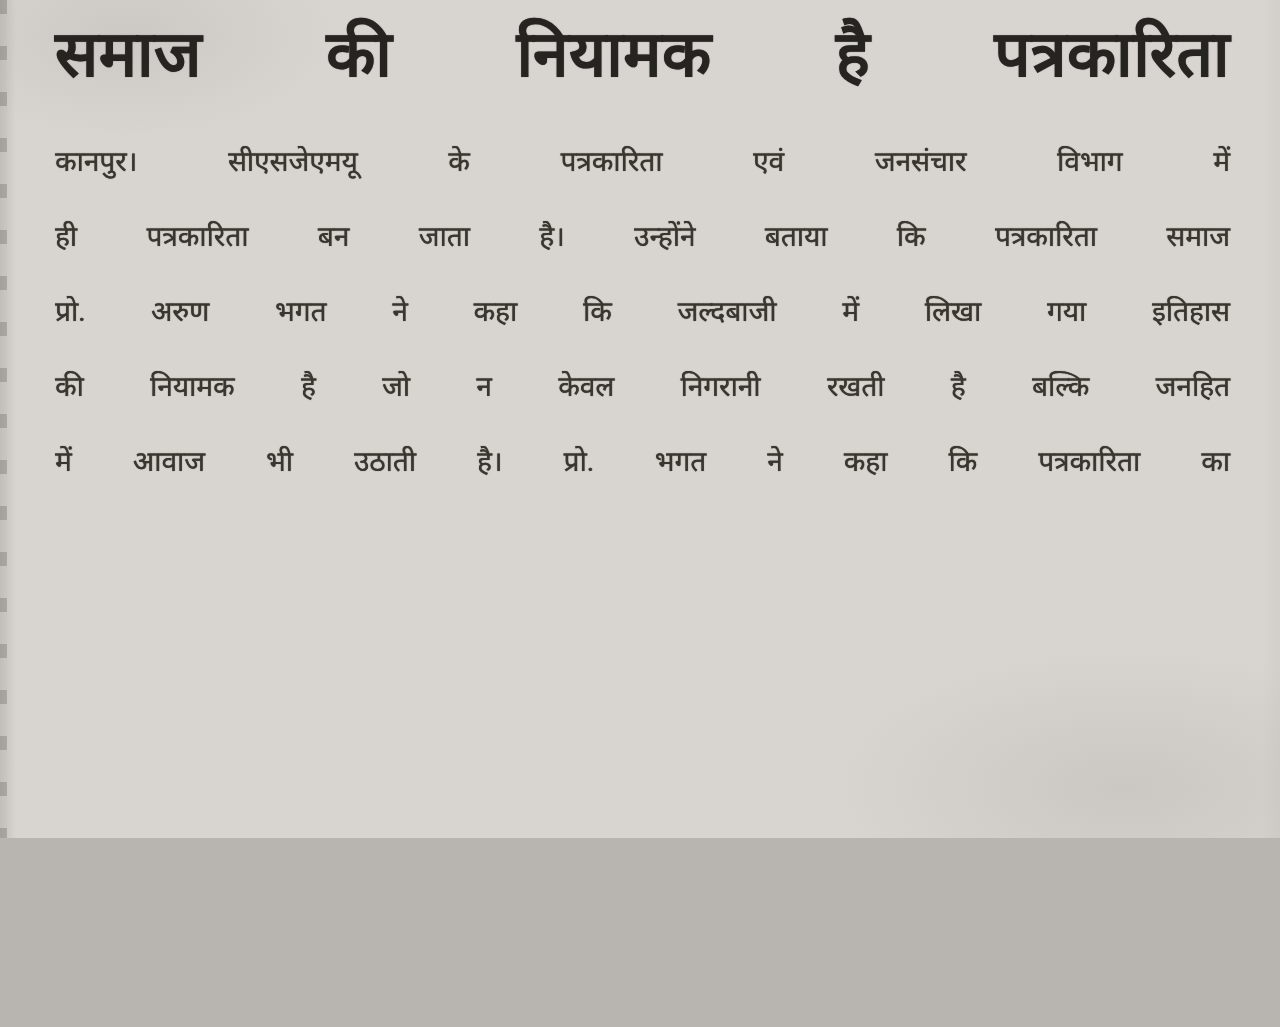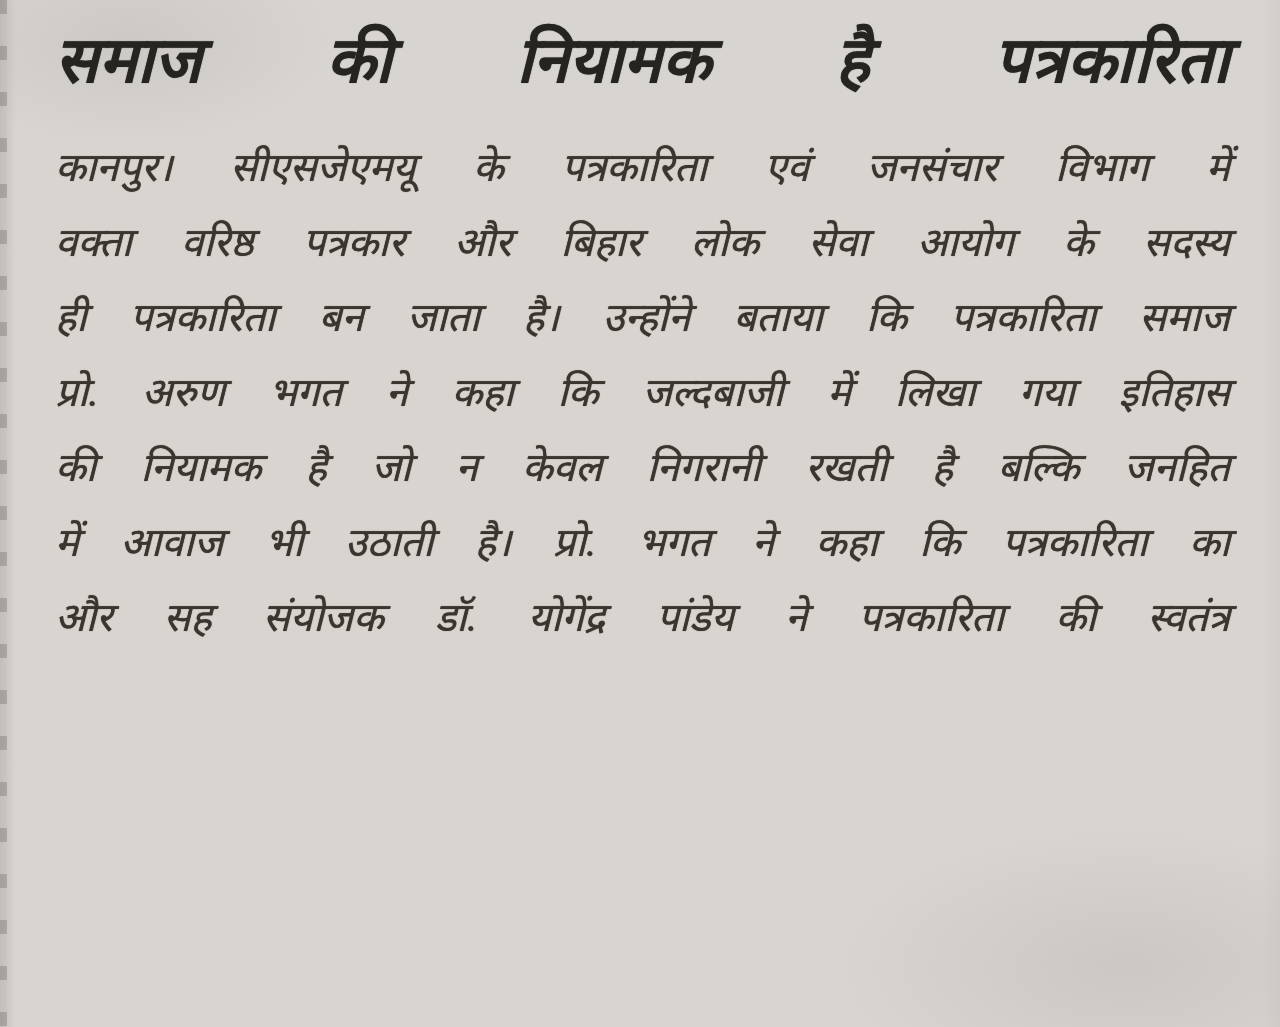--- a/index.html
+++ b/index.html
@@ -10,30 +10,29 @@
   body {
     width: 1280px;
     height: 1027px;
     overflow: hidden;
     font-family: "Liberation Serif", "DejaVu Serif", serif;
     background: #b8b5b1;
   }
   .paper {
     position: relative;
     width: 1280px;
-    height: 1027px;
+    height: 838px;
     box-sizing: border-box;
-    padding: 18px 50px 20px 55px;
+    padding: 12px 50px 20px 55px;
     color: #34302b;
     background:
       radial-gradient(ellipse 420px 200px at 88% 94%, rgba(150,145,140,0.20), transparent 70%),
       radial-gradient(ellipse 300px 150px at 10% 4%, rgba(150,145,140,0.18), transparent 70%),
       linear-gradient(90deg, #c3c0bc 0px, #d8d5d1 16px, #d8d5d1 1262px, #d2cfcb 1280px),
       #d8d5d1;
-    font-style: italic;
   }
   
   .paper::before {
     content: "";
     position: absolute;
     left: 0; top: 0; bottom: 0;
     width: 7px;
     background: repeating-linear-gradient(
       180deg,
       rgba(90,86,82,0.55) 0px, rgba(90,86,82,0.55) 14px,
@@ -47,21 +46,21 @@
     line-height: 1.35;
     font-weight: bold;
     color: #262420;
     text-align: justify;
     text-align-last: justify;
     white-space: nowrap;
     letter-spacing: 0.5px;
     text-shadow: 0 0 1px rgba(30,28,25,0.65);
   }
   .article-body {
-    font-size: 40px;
+    font-size: 28px;
     color: #3a362f;
   }
   .body-line {
     height: 75px;
     line-height: 75px;
     text-align: justify;
     text-align-last: justify;
     white-space: nowrap;
     text-shadow: 0 0 1px rgba(45,41,36,0.75), 0.4px 0.4px 0.6px rgba(45,41,36,0.45);
   }
@@ -70,20 +69,18 @@
   }
 </style>
 </head>
 <body>
 
 <div class="paper">
   <h1 class="headline">समाज की नियामक है पत्रकारिता</h1>
 
   <div class="article-body">
     <div class="body-line">कानपुर। सीएसजेएमयू के पत्रकारिता एवं जनसंचार विभाग में</div>
-    <div class="body-line">वक्ता वरिष्ठ पत्रकार और बिहार लोक सेवा आयोग के सदस्य</div>
     <div class="body-line">ही पत्रकारिता बन जाता है। उन्होंने बताया कि पत्रकारिता समाज</div>
     <div class="body-line">प्रो. अरुण भगत ने कहा कि जल्दबाजी में लिखा गया इतिहास</div>
     <div class="body-line">की नियामक है जो न केवल निगरानी रखती है बल्कि जनहित</div>
     <div class="body-line">में आवाज भी उठाती है। प्रो. भगत ने कहा कि पत्रकारिता का</div>
-    <div class="body-line">और सह संयोजक डॉ. योगेंद्र पांडेय ने पत्रकारिता की स्वतंत्र</div>
   </div>
 </div>
 
 </body></html>

